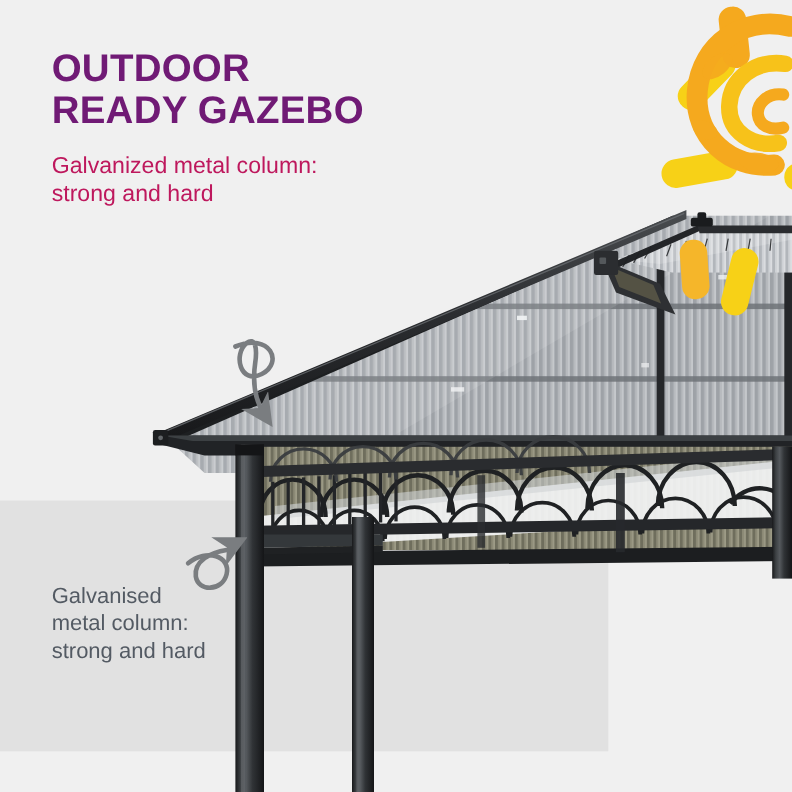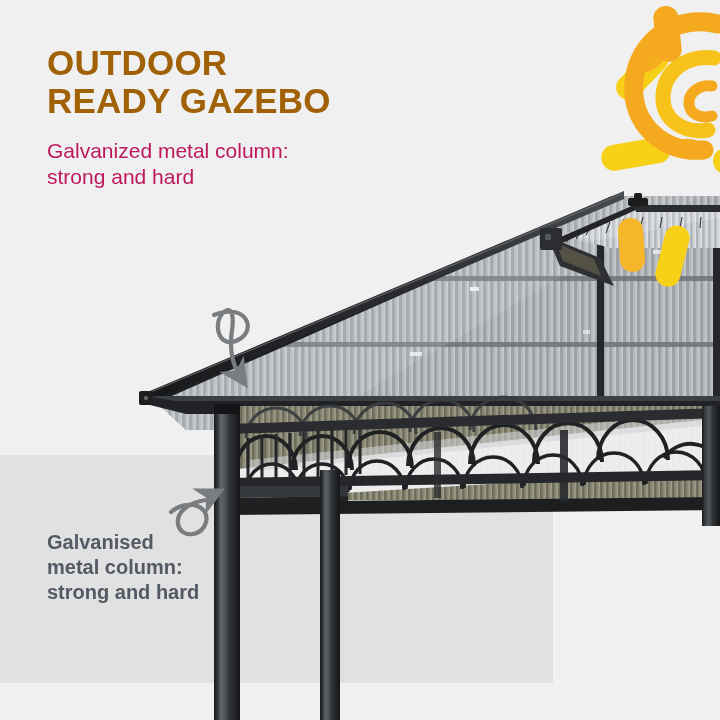--- a/index.html
+++ b/index.html
@@ -16,38 +16,38 @@
   .bg-panel{
     position:absolute;left:0;top:455px;width:553px;height:228px;
     background:#e1e1e1;
   }
 
   
   .headline{
     position:absolute;left:47px;top:44px;
     font-size:35px;line-height:38px;font-weight:700;
     letter-spacing:0.2px;
-    color:#a16207;
+    color:#701a75;
     white-space:pre-line;
   }
   .sub-1{
     position:absolute;left:47px;top:138px;
     font-size:21px;line-height:26px;font-weight:400;
     color:#be185d;
     white-space:pre-line;
   }
   .sub-2{
     position:absolute;left:47px;top:252px;
     font-size:20px;line-height:25px;font-weight:400;
     color:#535a63;
     white-space:pre-line;
   }
   .sub-3{
     position:absolute;left:47px;top:530px;
-    font-size:20px;line-height:25px;font-weight:700;
+    font-size:20px;line-height:25px;font-weight:400;
     color:#535a63;
     white-space:pre-line;
   }
 
   
   .layer{position:absolute;left:0;top:0;width:720px;height:720px;}
   .layer-photo{z-index:2;}
   .layer-sun{z-index:4;}
   .layer-arrows{z-index:6;}
   .layer-text{z-index:8;}

